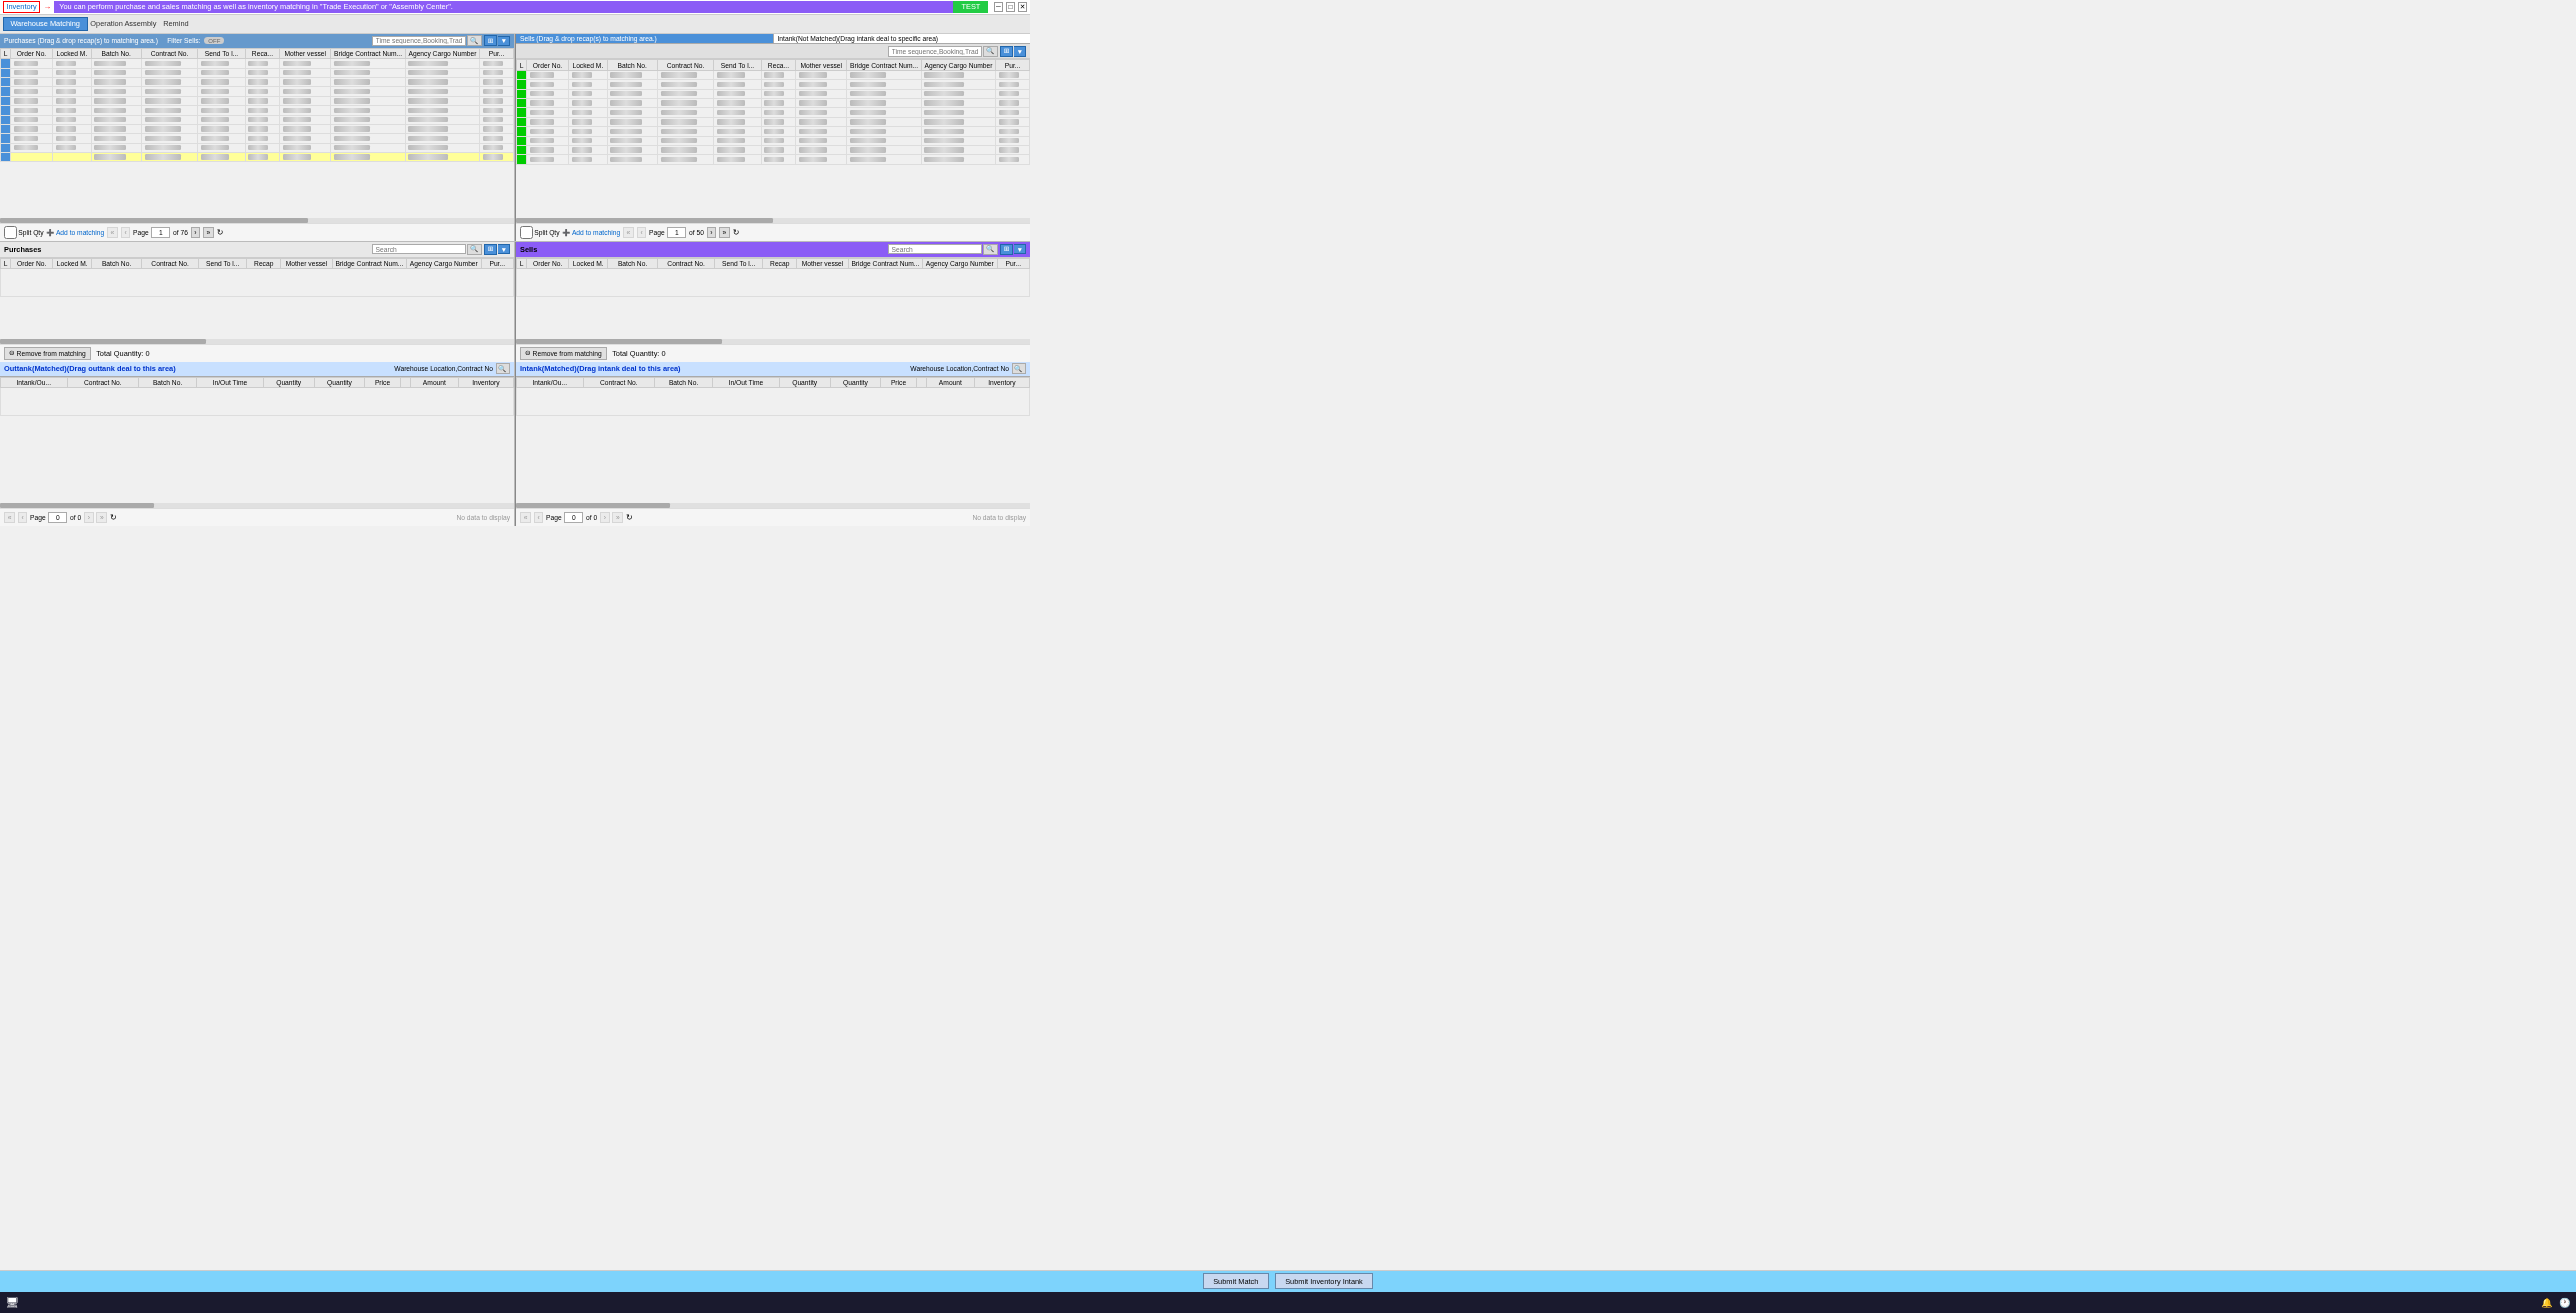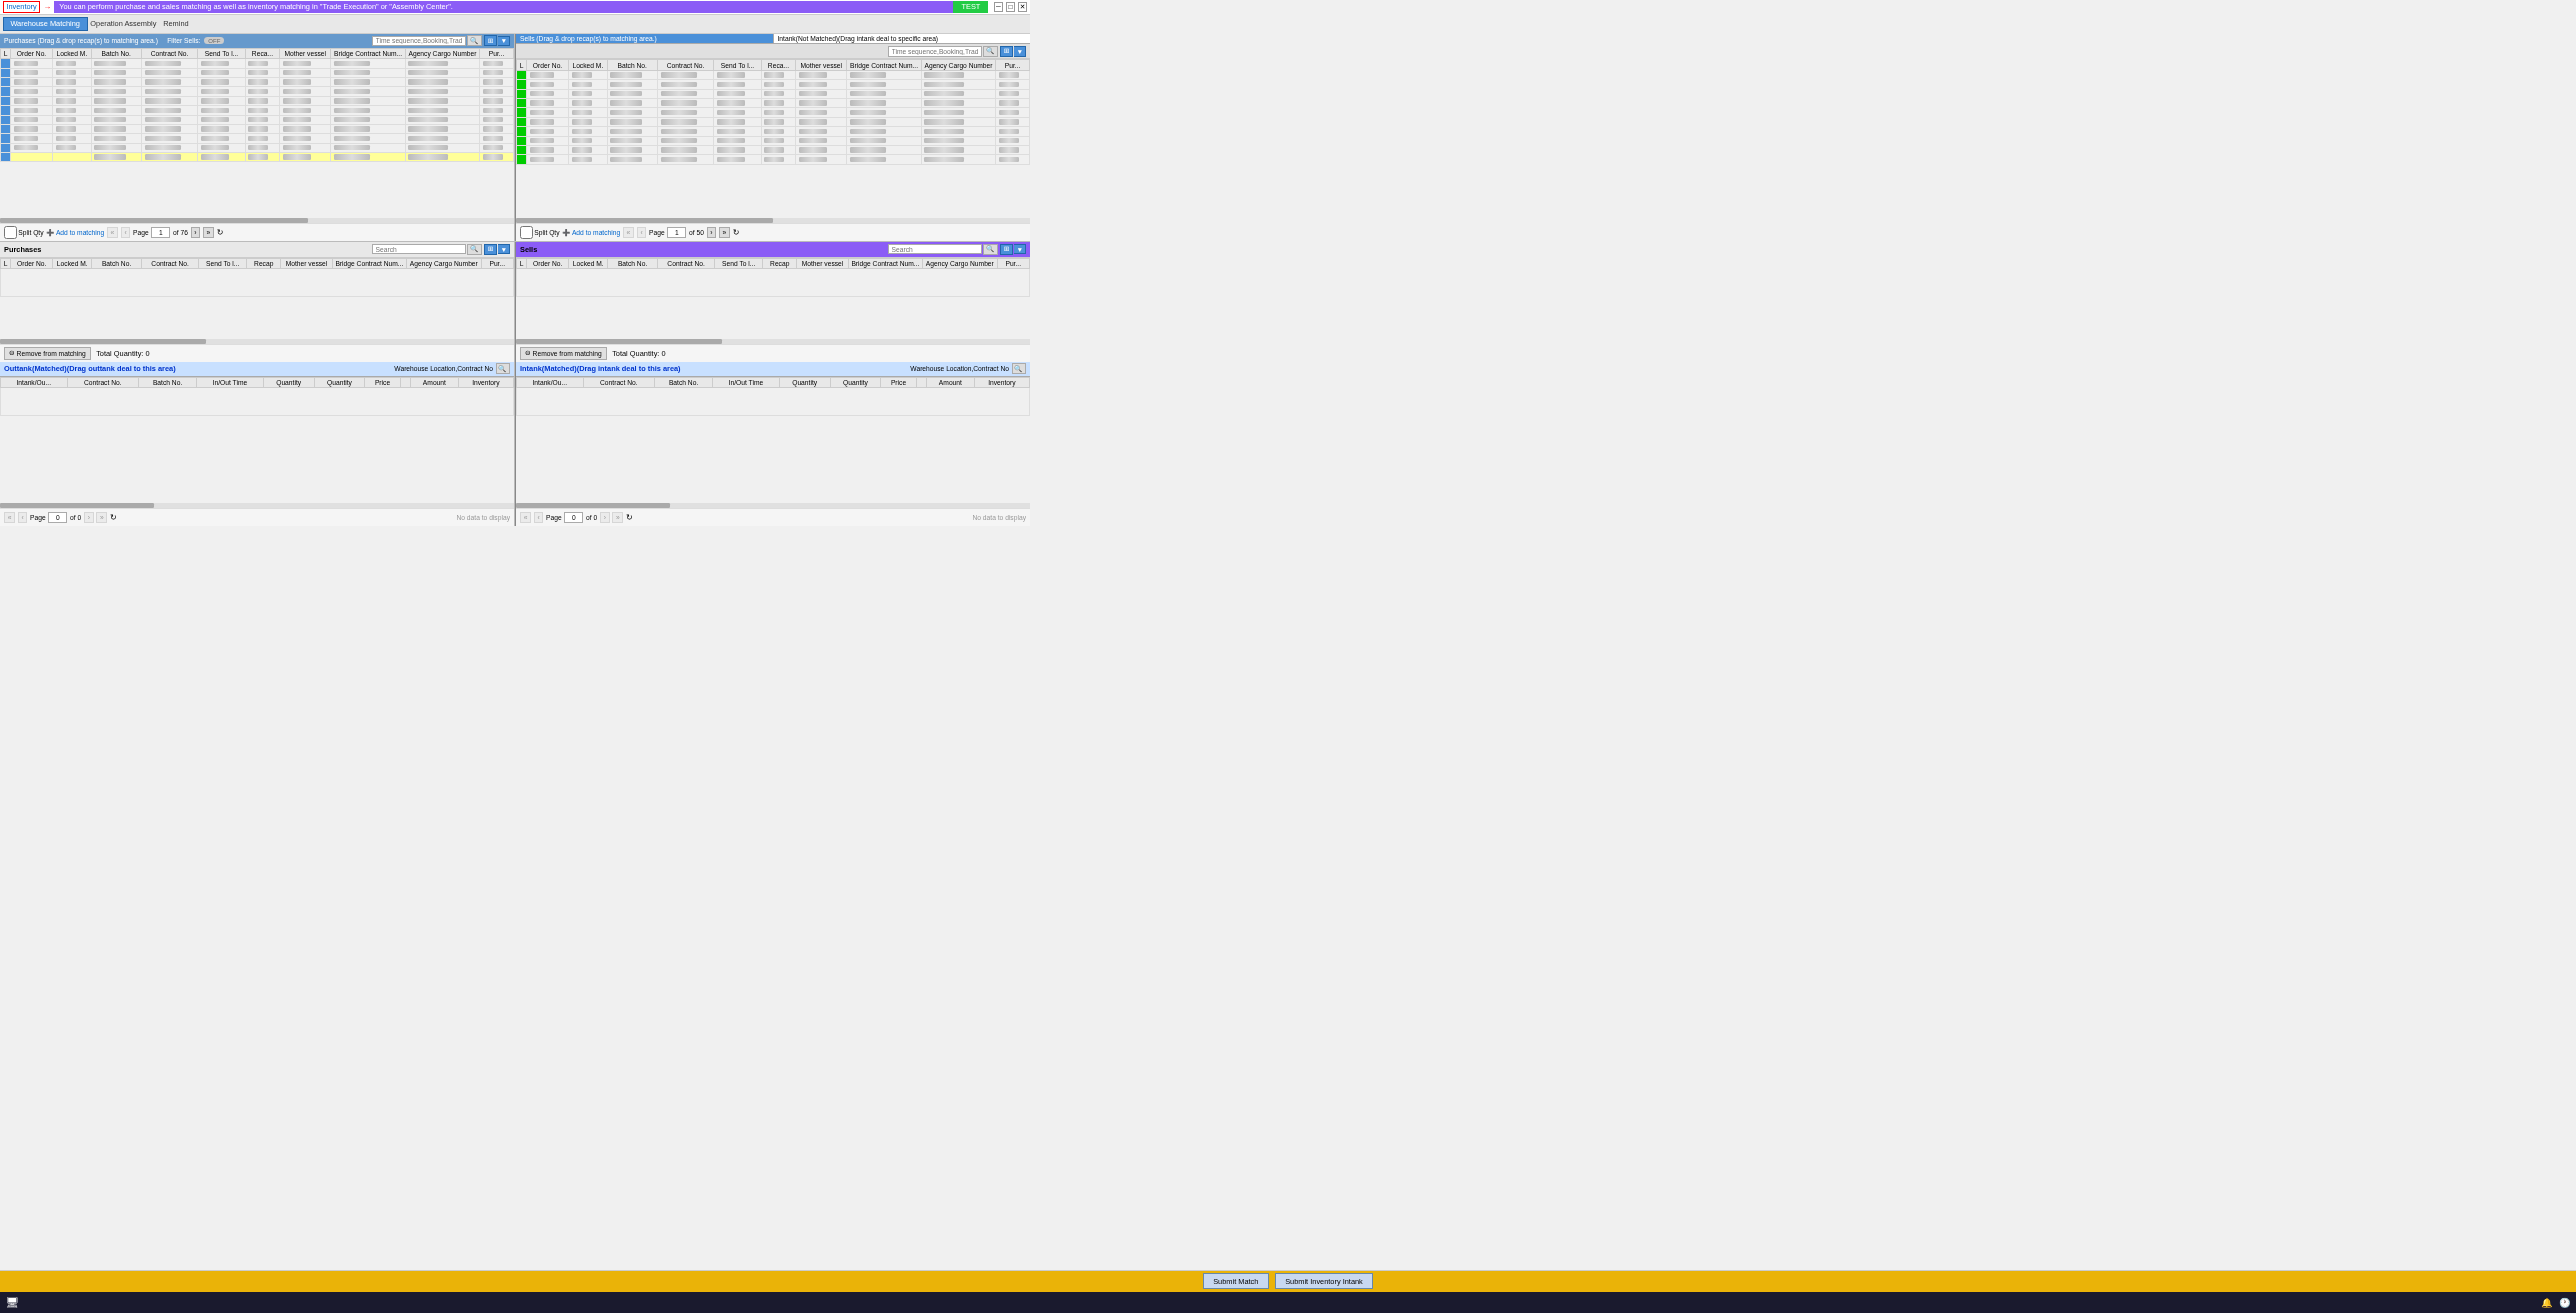--- a/index.html
+++ b/index.html
@@ -697,21 +697,21 @@
         <span class="page-text">of 0</span>
         <button class="page-btn disabled">›</button>
         <button class="page-btn disabled">»</button>
         <button class="refresh-btn">↻</button>
         <span style="margin-left:auto; font-size:6.7px; color:#999;">No data to display</span>
       </div>
     </div>
   </div>
 </div>
 
-<div style="background:#eab308; border-top:0.7px solid #ccc; display:flex; align-items:center; justify-content:center; gap:6px; padding:2px; height:21.5px; position:fixed; bottom:21.5px; left:0; right:0;">
+<div style="background:#7dd3fc; border-top:0.7px solid #ccc; display:flex; align-items:center; justify-content:center; gap:6px; padding:2px; height:21.5px; position:fixed; bottom:21.5px; left:0; right:0;">
   <button class="submit-btn">Submit Match</button>
   <button class="submit-btn">Submit Inventory Intank</button>
 </div>
 
 <div class="taskbar">
   <span style="font-size:10.7px;">🖥</span>
   <div class="taskbar-icons">
     <span>🔔</span>
     <span>🕐</span>
   </div>

